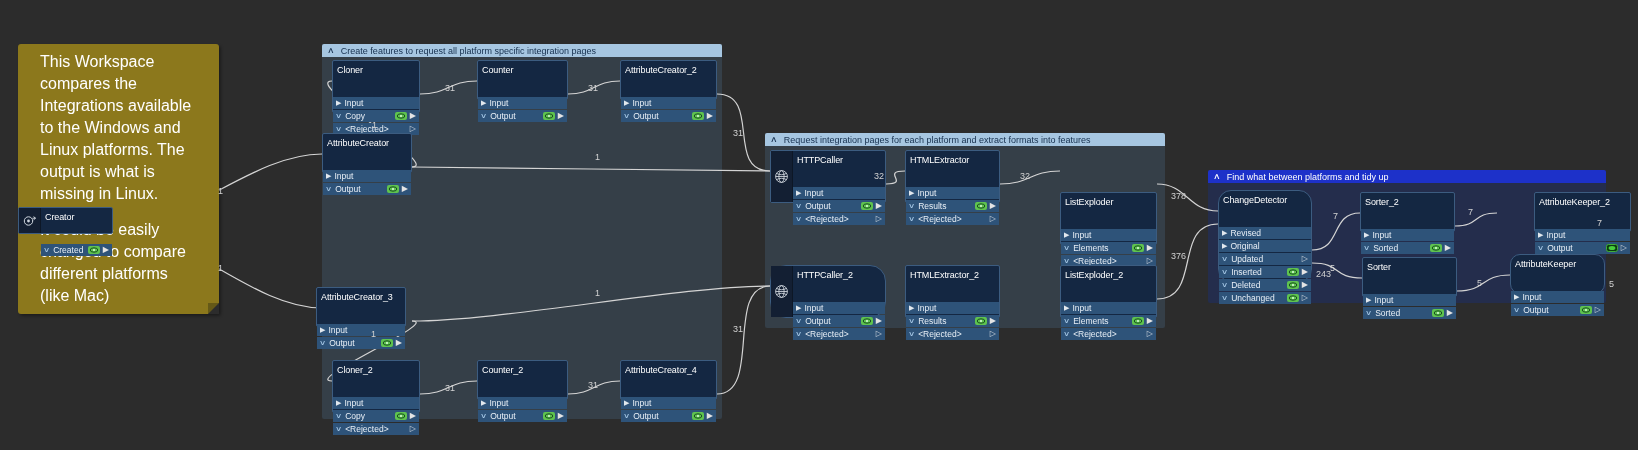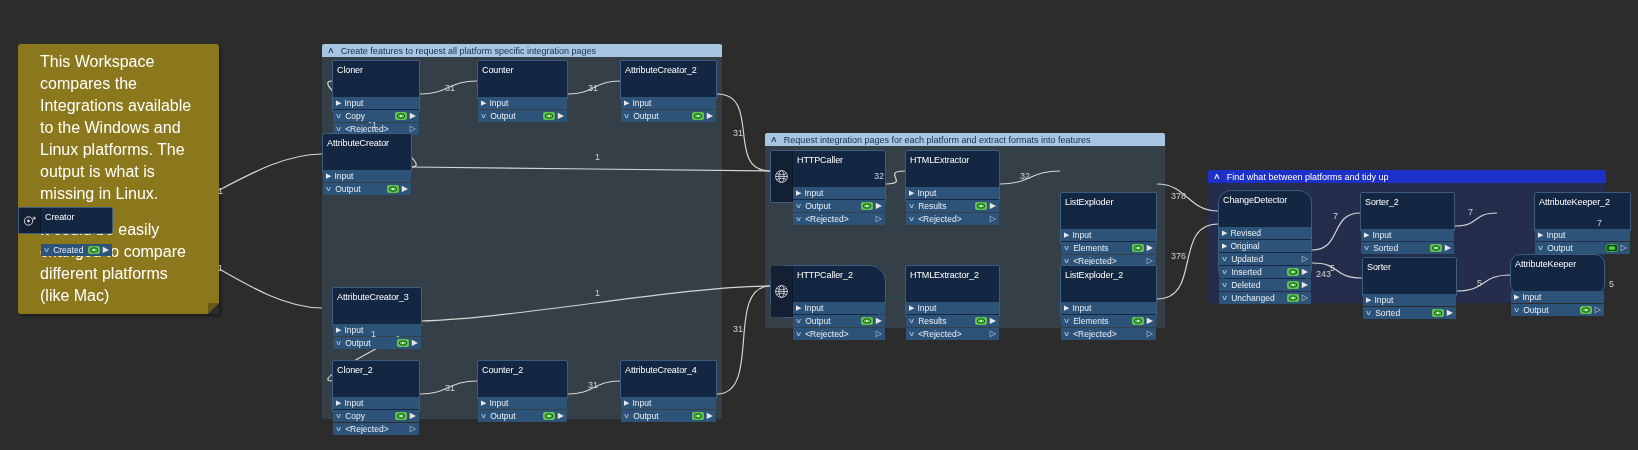--- a/index.html
+++ b/index.html
@@ -212,21 +212,21 @@
         <span class="eye">
           <svg width="12" height="8" viewBox="0 0 12 8">
             <rect width="12" height="8" rx="2" fill="#5fc34f"></rect>
             <ellipse cx="6" cy="4" rx="3.8" ry="2.2" fill="none" stroke="#17501f" stroke-width="1"></ellipse>
             <circle cx="6" cy="4" r="1" fill="#dcffdc"></circle>
           </svg>
         </span>
         <span class="tri">▶</span>
       </div>
     </div>
-    <div class="node" style="left: 332px; top: 287px; width: 90px; height: 40px;">
+    <div class="node" style="left: 316px; top: 287px; width: 90px; height: 40px;">
       <div class="node-title">AttributeCreator_3</div>
       <div class="row">
         <span class="pin">▶</span>
         <span>Input</span>
       </div>
       <div class="row">
         <span class="chev">∨</span>
         <span>Output</span>
         <span class="eye">
           <svg width="12" height="8" viewBox="0 0 12 8">

